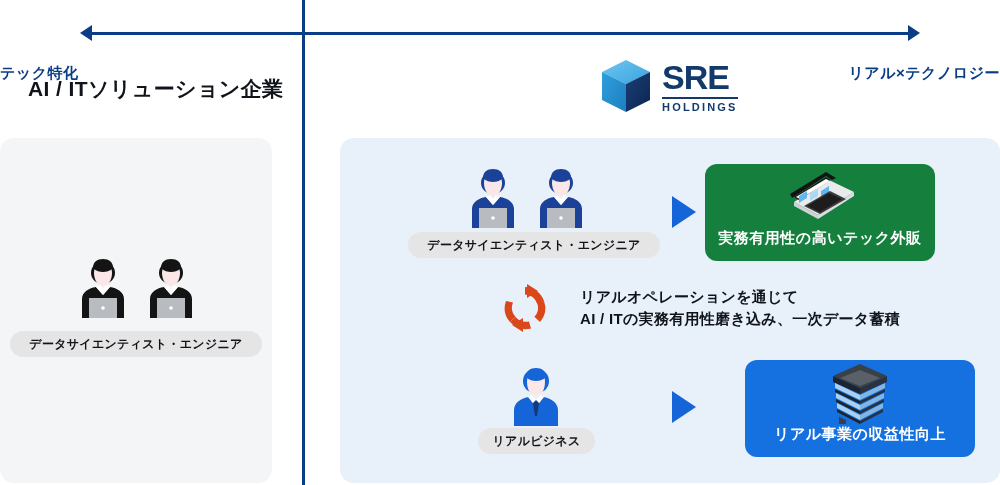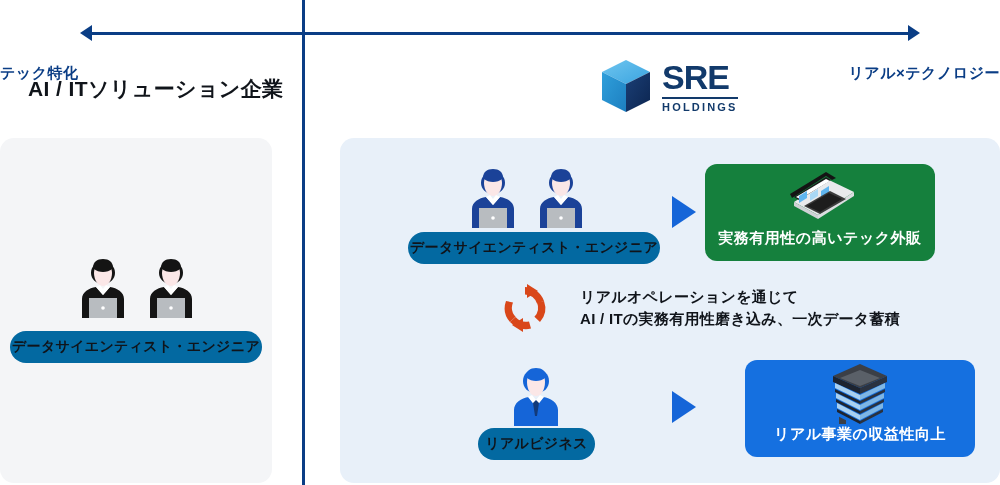--- a/index.html
+++ b/index.html
@@ -137,32 +137,32 @@
     position: absolute;
     display: flex;
     gap: 6px;
     align-items: flex-end;
   }
   .person { display: block; }
 
   
   .pill {
     position: absolute;
-    background: #0369a1;
+    background: #e5e5e5;
     border-radius: 40px;
     display: flex;
     align-items: center;
     justify-content: center;
-    font-size: 14px;
+    font-size: 12px;
     font-weight: bold;
     color: #10141a;
     white-space: nowrap;
     letter-spacing: .3px;
     padding: 0 16px;
-    height: 32px;
+    height: 26px;
     box-sizing: border-box;
   }
 
   
   .outcome {
     position: absolute;
     border-radius: 12px;
     display: flex;
     flex-direction: column;
     align-items: center;

